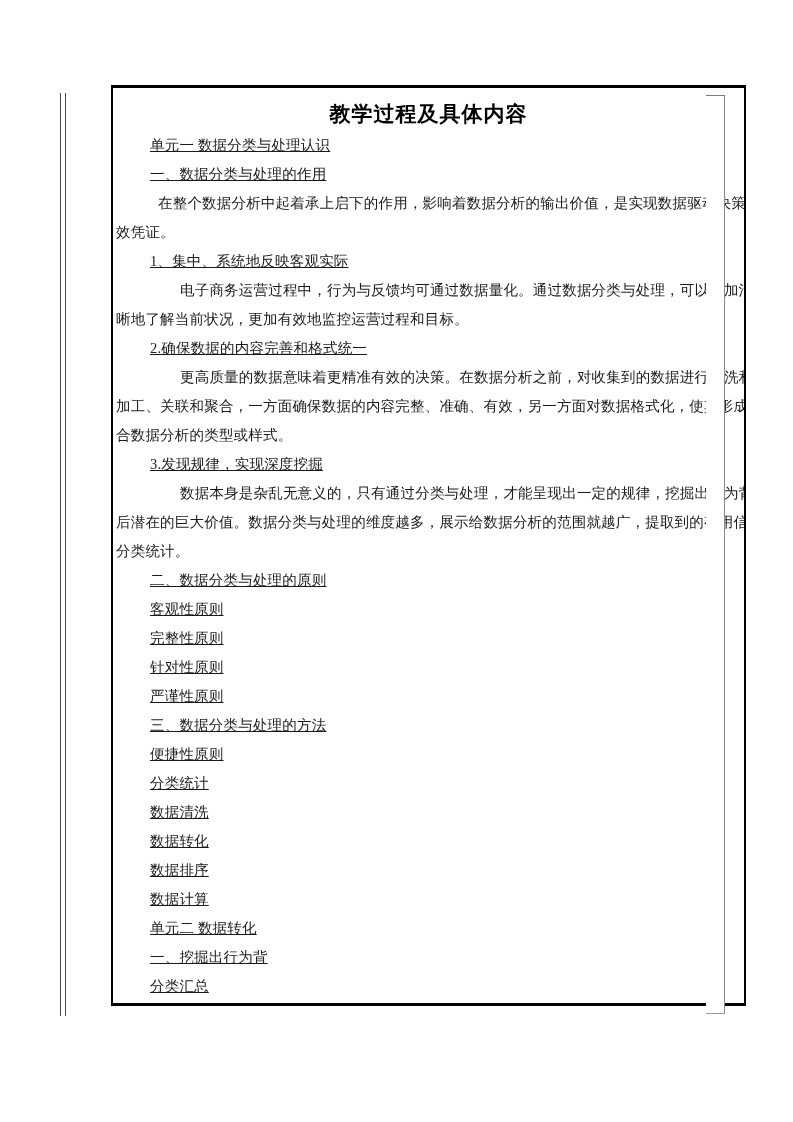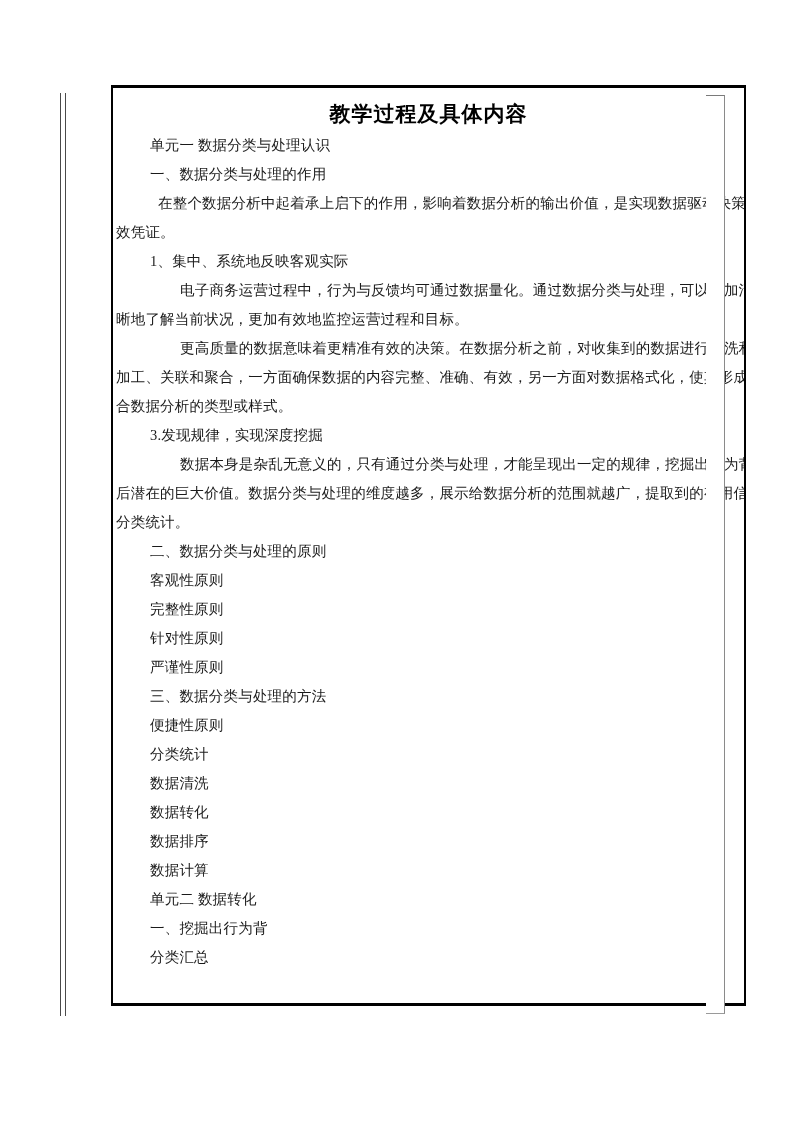--- a/index.html
+++ b/index.html
@@ -63,39 +63,40 @@
   }
   .lines { padding: 0 2px; }
   .line {
     height: 29px;
     line-height: 29px;
     font-size: 14.5px;
     white-space: nowrap;
     letter-spacing: 0.2px;
   }
   .line.ind-0 { padding-left: 1px; }   
-  .line.ind-1 { padding-left: 35px; }  
+  .line.ind-1 { padding-left: 35px; text-decoration: underline; }  
   .line.ind-2 { padding-left: 43px; }  
   .line.ind-3 { padding-left: 65px; }  
 </style>
 </head>
 <body>
 
 <div class="page">
   <div class="left-rail"></div>
   <div class="main-box">
     <div class="doc-title">教学过程及具体内容</div>
     <div class="lines" id="lines">
         <div class="line ind-1">单元一  数据分类与处理认识</div>
         <div class="line ind-1">一、数据分类与处理的作用</div>
         <div class="line ind-2">在整个数据分析中起着承上启下的作用，影响着数据分析的输出价值，是实现数据驱动决策的有</div>
         <div class="line ind-0">效凭证。</div>
         <div class="line ind-1">1、集中、系统地反映客观实际</div>
         <div class="line ind-3">电子商务运营过程中，行为与反馈均可通过数据量化。通过数据分类与处理，可以更加清</div>
         <div class="line ind-0">晰地了解当前状况，更加有效地监控运营过程和目标。</div>
+        <div class="line ind-1">2.确保数据的内容完善和格式统一</div>
         <div class="line ind-3">更高质量的数据意味着更精准有效的决策。在数据分析之前，对收集到的数据进行清洗和</div>
         <div class="line ind-0">加工、关联和聚合，一方面确保数据的内容完整、准确、有效，另一方面对数据格式化，使其形成适</div>
         <div class="line ind-0">合数据分析的类型或样式。</div>
         <div class="line ind-1">3.发现规律，实现深度挖掘</div>
         <div class="line ind-3">数据本身是杂乱无意义的，只有通过分类与处理，才能呈现出一定的规律，挖掘出行为背</div>
         <div class="line ind-0">后潜在的巨大价值。数据分类与处理的维度越多，展示给数据分析的范围就越广，提取到的有用信息</div>
         <div class="line ind-0">分类统计。</div>
         <div class="line ind-1">二、数据分类与处理的原则</div>
         <div class="line ind-1">客观性原则</div>
         <div class="line ind-1">完整性原则</div>

